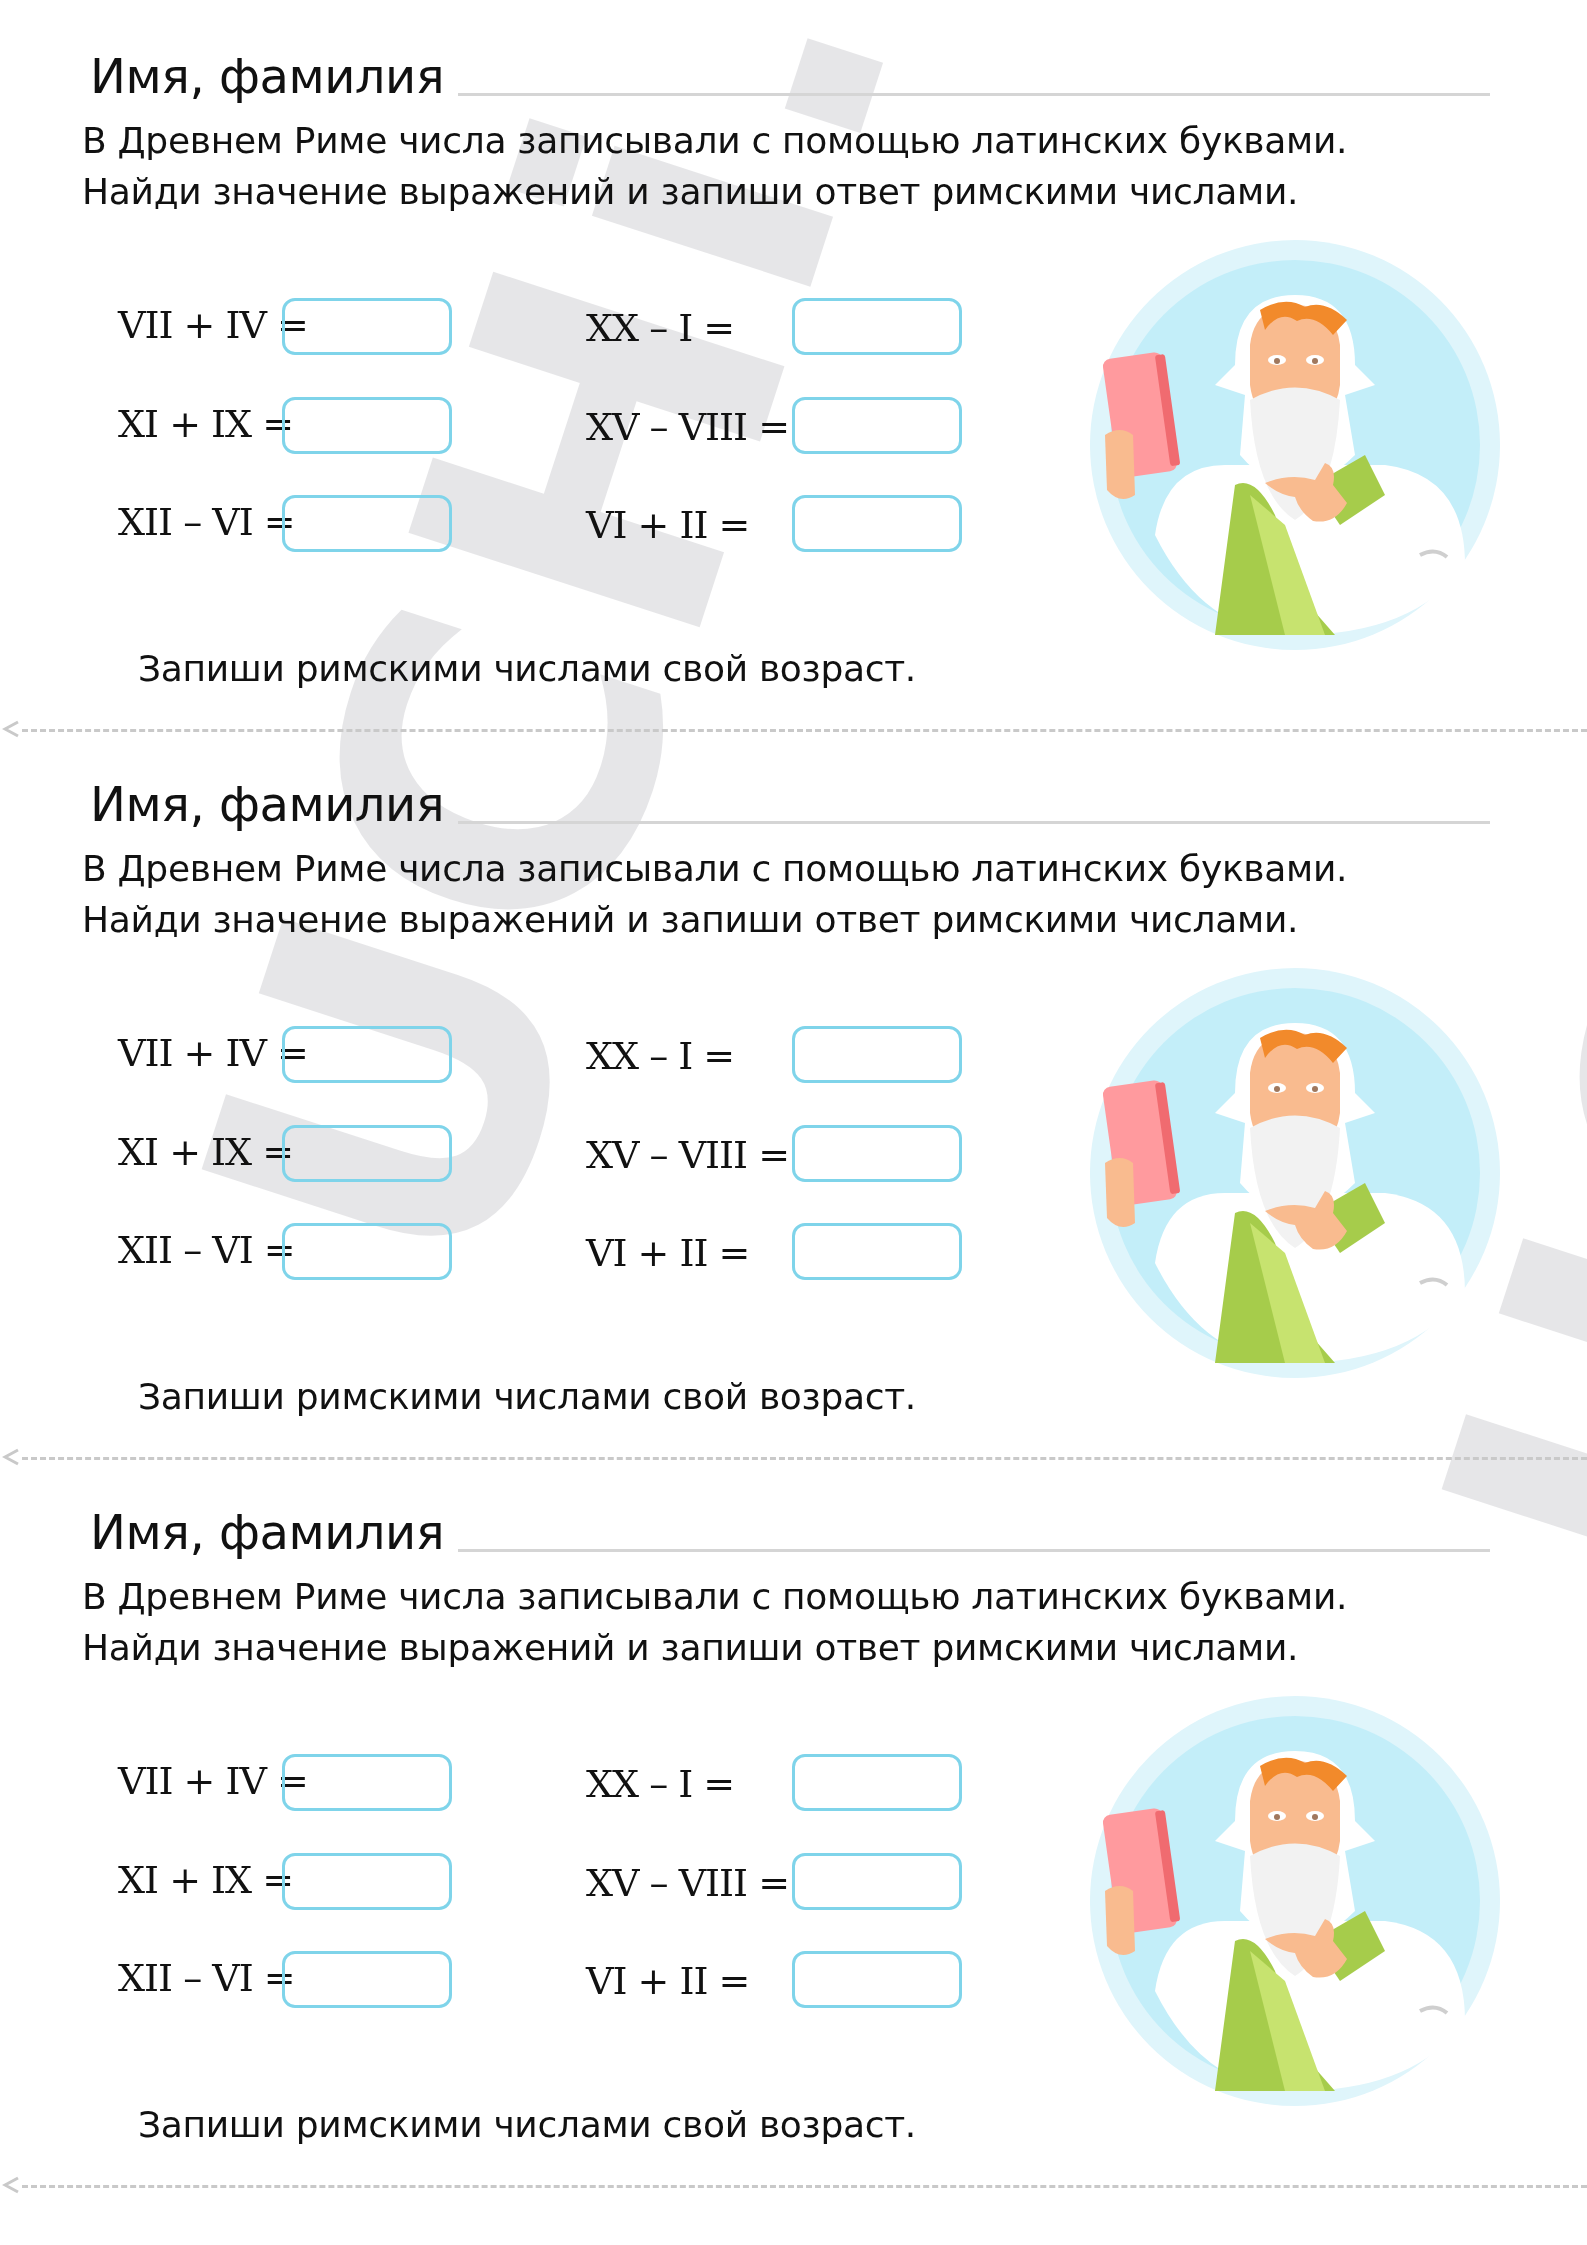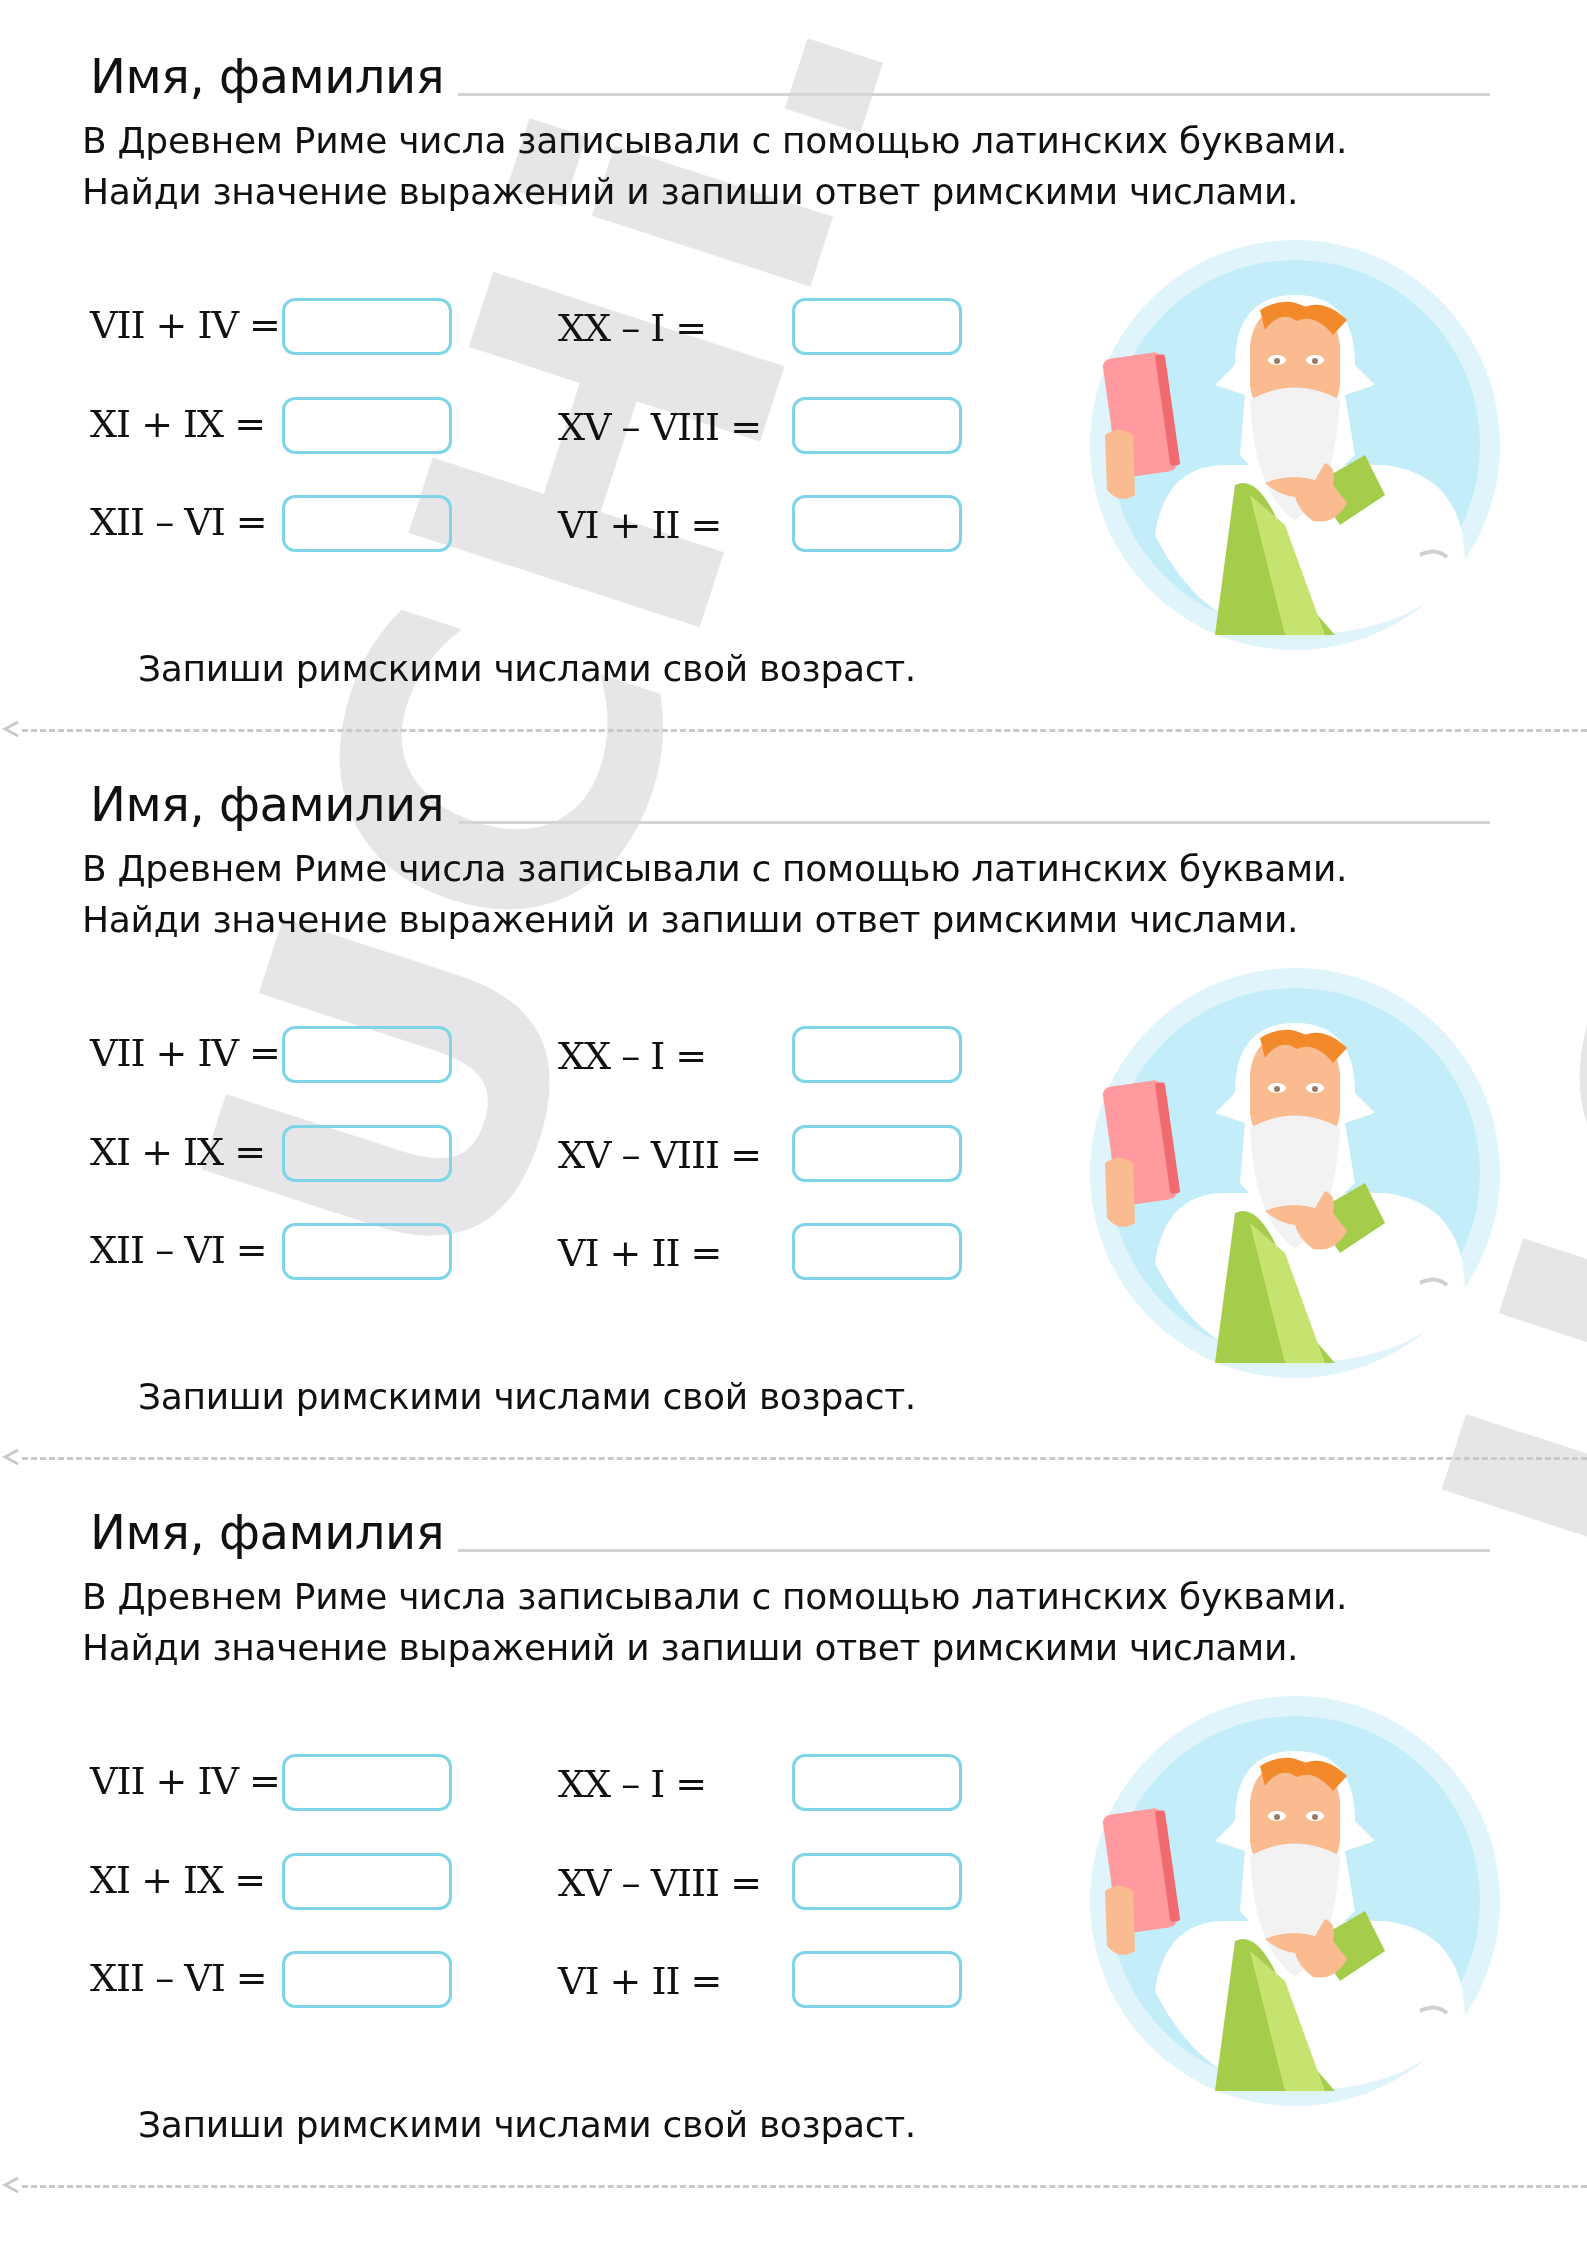--- a/index.html
+++ b/index.html
@@ -4,21 +4,21 @@
 <style>
   html, body { margin:0; padding:0; background:#ffffff; }
   body { width:1587px; height:2245px; position:relative; overflow:hidden;
          font-family:"DejaVu Sans", "Liberation Sans", sans-serif; color:#111; }
   .card { position:absolute; left:0; width:1587px; height:728px; }
   .name-row { position:absolute; left:90px; top:48px; display:flex; align-items:flex-end; width:1400px; }
   .name-label { font-size:48px; letter-spacing:-0.5px; white-space:nowrap; }
   .name-line { flex:1; height:3px; background:#d5d5d5; margin-left:14px; margin-bottom:8px; }
   .intro { position:absolute; left:82px; top:115px; font-size:36px; line-height:51px; letter-spacing:-0.3px; }
   .intro div { white-space:nowrap; }
-  .ex { position:absolute; font-family:"DejaVu Serif", "Liberation Serif", serif; font-size:38px; letter-spacing:-1px; white-space:nowrap; }
+  .ex { position:absolute; font-family:"DejaVu Serif", "Liberation Serif", serif; font-size:38px; letter-spacing:-1px; white-space:nowrap;margin-left:28px; }
   .box { position:absolute; width:170px; height:57px; border:3px solid #7fd4ea; border-radius:13px; background:transparent; box-sizing:border-box; }
   .age { position:absolute; left:90px; top:648px; font-size:36px; letter-spacing:-0.3px; white-space:nowrap;margin-left:48px; }
   .cut { position:absolute; left:0; width:1587px; height:20px; }
   .cut .dash { position:absolute; left:22px; right:0; top:9px; border-top:3px dashed #c9c9c9; }
   .cut .arrow { position:absolute; left:2px; top:0; width:18px; height:18px; }
   .illus { position:absolute; left:1085px; top:235px; width:420px; height:420px; }
   .watermark { position:absolute; left:0; top:0; width:1587px; height:2245px; pointer-events:none; }
   .wm-text { position:absolute; font-family:"DejaVu Sans", "Liberation Sans", sans-serif; font-weight:bold;
              color:rgba(200,200,205,0.45); font-size:420px; transform:rotate(-72deg); transform-origin:left top; white-space:nowrap; letter-spacing:10px; }
 </style>

